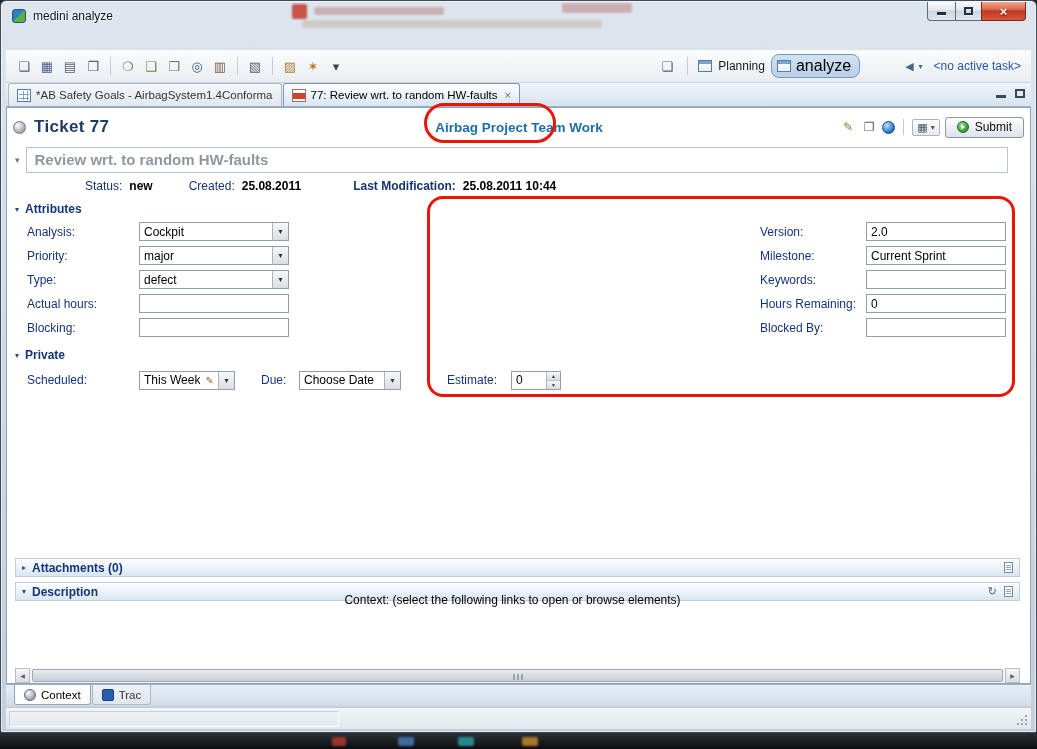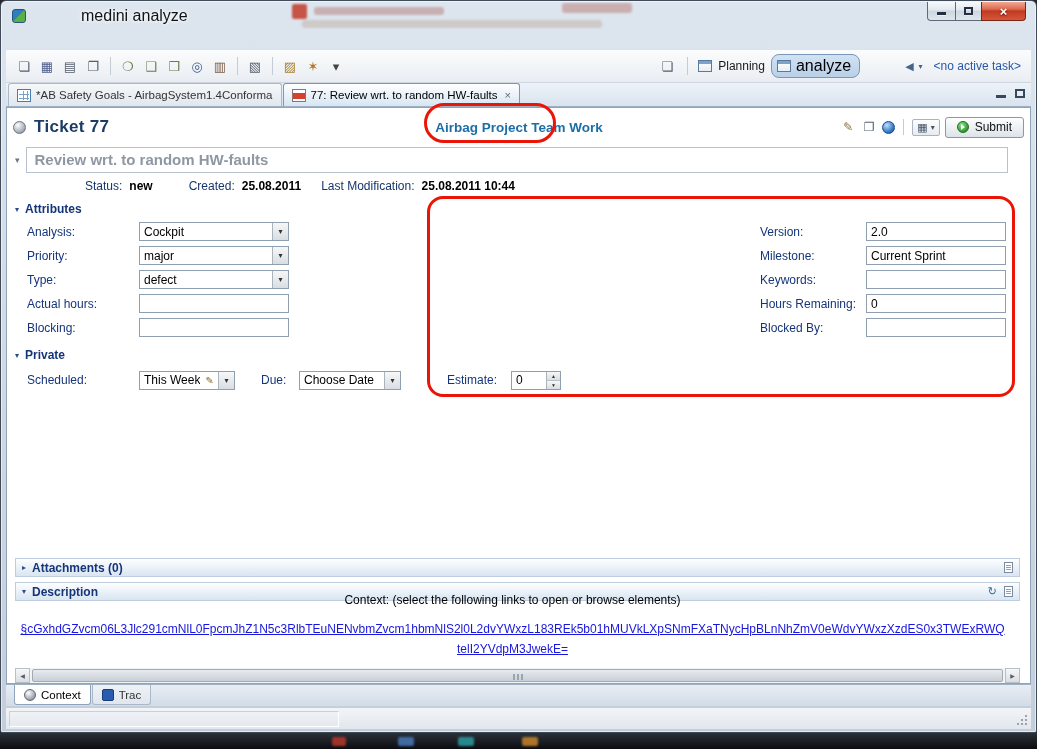--- a/index.html
+++ b/index.html
@@ -2,21 +2,21 @@
 <html><head>
 <meta charset="utf-8">
 <style>
 *{margin:0;padding:0;box-sizing:border-box;}
 html,body{width:1037px;height:749px;overflow:hidden;background:#23262c;font-family:"Liberation Sans","DejaVu Sans",sans-serif;}
 #stage{position:absolute;left:0;top:0;width:1037px;height:749px;}
 
 #win{position:absolute;left:0;top:0;width:1037px;height:733px;background:linear-gradient(#dde5ee,#c3ceda);border:1px solid #3f4b58;border-radius:6px 6px 2px 2px;box-shadow:inset 0 0 0 1px rgba(255,255,255,.55);}
 #titlebar{position:absolute;left:1px;right:1px;top:1px;height:27px;display:flex;align-items:center;padding-left:10px;overflow:hidden;border-radius:5px 5px 0 0;}
 .appicon{width:14px;height:14px;border-radius:3px;background:linear-gradient(135deg,#2f7fc0 0 45%,#57b04a 45% 75%,#e9a javax 75%);background:linear-gradient(135deg,#2f7fc0 0 50%,#57b04a 50%);border:1px solid #28527e;margin-right:7px;flex:none;}
-.apptitle{font-size:16px;color:#101418;text-shadow:0 0 4px #fff,0 0 4px #fff;margin-left:48px;}
+.apptitle{font-size:12px;color:#101418;text-shadow:0 0 4px #fff,0 0 4px #fff;}
 .glass{position:absolute;pointer-events:none;filter:blur(1px);}
 .g1{left:290px;top:2px;width:15px;height:15px;background:#c23b2a;opacity:.85;border-radius:2px;}
 .g2{left:312px;top:5px;width:130px;height:8px;background:#a8645a;opacity:.4;border-radius:3px;}
 .g3{left:300px;top:18px;width:300px;height:8px;background:#b59a85;opacity:.35;border-radius:3px;}
 .g4{left:560px;top:1px;width:70px;height:10px;background:#a84d40;opacity:.35;border-radius:3px;}
 .winbtns{position:absolute;right:9px;top:0;display:flex;}
 .wbtn{height:19px;border:1px solid #5b6b7c;border-top:none;display:flex;align-items:center;justify-content:center;background:linear-gradient(#f7f9fb 0%,#e2e8ee 45%,#cdd6df 50%,#e0e6ec 100%);}
 .wbtn.min{width:29px;border-radius:0 0 0 4px;}
 .wbtn.max{width:27px;margin-left:-1px;}
 .wbtn.close{width:45px;margin-left:-1px;border-radius:0 0 4px 0;background:linear-gradient(#f2a893 0%,#dc6a50 40%,#c03a22 50%,#d5573c 100%);border-color:#7e2413;}
@@ -118,21 +118,21 @@
 .submitbtn{display:flex;align-items:center;gap:6px;height:21px;padding:0 11px;background:linear-gradient(#fefefe,#dde3ea);border:1px solid #8a97a5;border-radius:3px;font-size:12px;color:#111;}
 .submit-ico{width:12px;height:12px;border-radius:50%;background:radial-gradient(circle at 35% 30%,#8fe08f,#2f9e2f 70%,#1c6e1c);border:1px solid #1d6b1d;display:flex;align-items:center;justify-content:center;}
 .submit-ico::before{content:"";border-left:4px solid #fff;border-top:3px solid transparent;border-bottom:3px solid transparent;margin-left:1px;}
 
 .t-titlerow{position:absolute;left:8px;right:22px;top:38px;height:27px;display:flex;align-items:center;gap:6px;}
 .title-dd{font-size:9px;color:#6b7682;}
 .title-field{flex:1;height:26px;border:1px solid #b9c2cc;background:#fff;display:flex;align-items:center;padding-left:8px;font-size:15px;font-weight:bold;color:#8f98a2;}
 .t-status{position:absolute;left:0;right:0;top:70px;height:16px;display:flex;align-items:center;font-size:12px;padding-left:78px;}
 .st-label{color:#17356b;}
 .st-val{color:#000;font-weight:600;margin-left:7px;}
-.ml36{margin-left:36px;}.ml34{margin-left:20px;}
+.ml36{margin-left:36px;}.ml34{margin-left:52px;font-weight:bold;}
 
 .sec-hdr{position:absolute;left:8px;display:flex;align-items:center;gap:6px;font-size:12px;font-weight:bold;color:#15357a;}
 .twisty{font-size:8px;color:#2a4a8a;}
 .attr-grid{position:absolute;left:20px;right:24px;top:114px;display:grid;grid-template-columns:112px 150px 1fr 106px 140px;row-gap:5px;align-items:center;font-size:12px;}
 .flabel{color:#15357a;}
 .combo{position:relative;display:flex;align-items:center;height:19px;background:#fff;border:1px solid #8f9fae;padding:0 18px 0 4px;font-size:12px;}
 .cval{white-space:nowrap;overflow:hidden;}
 .cdd{position:absolute;right:0;top:0;bottom:0;width:16px;background:linear-gradient(#f6f7f8,#d9dde2);border-left:1px solid #aab4bd;display:flex;align-items:center;justify-content:center;font-size:8px;color:#333;}
 .tinput{display:flex;align-items:center;height:19px;background:#fff;border:1px solid #8f9fae;padding:0 4px;font-size:12px;}
 .priv-row{position:absolute;left:20px;right:24px;top:262px;height:20px;display:flex;align-items:center;font-size:12px;}
@@ -602,21 +602,20 @@
             <span class="twisty">▾</span>
             <span>Description</span>
             <span class="bicons">
               <span class="bico">↻</span>
               <span class="bpage"></span>
             </span>
           </div>
 
           <div class="desc-body">
             <span class="underline">Context:</span><span> (select the following links to open or browse elements)</span>
-            <a class="desc-link">§cGxhdGZvcm06L3Jlc291cmNlL0FpcmJhZ1N5c3RlbTEuNENvbmZvcm1hbmNlS2l0L2dvYWxzL183REk5b01hMUVkLXpSNmFXaTNycHpBLnNhZmV0eWdvYWxzXzdES0x3TWExRWQtelI2YVdpM3JwekE=</a>
           </div>
 
           <div class="desc-hscroll">
             <span class="sbbtn" style="left:0;top:0;">◀</span>
             <span class="sbthumb h" style="top:1px;bottom:1px;left:17px;right:17px;">
               <span class="gripdots">
                   <i></i>
                   <i></i>
                   <i></i>
                 </span>

